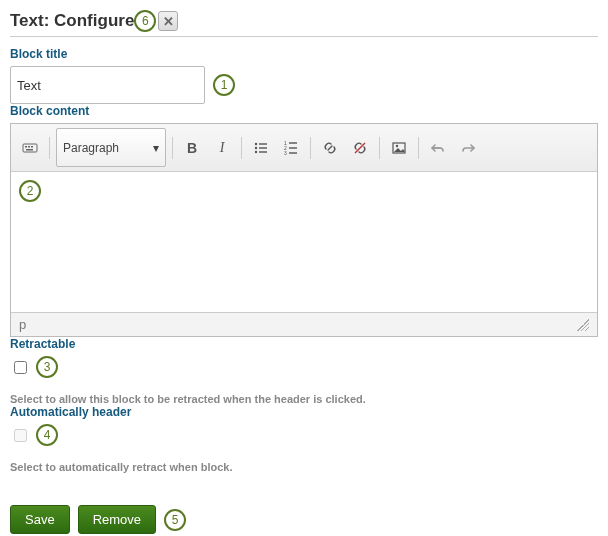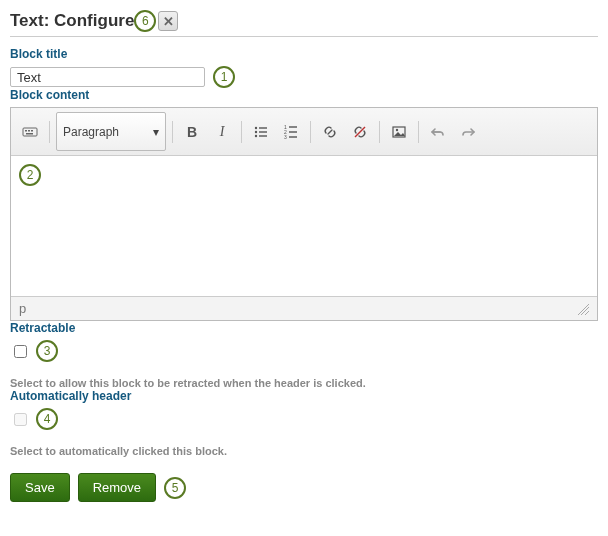--- a/index.html
+++ b/index.html
@@ -50,21 +50,21 @@
     font-size: 12px;
     margin-bottom: 5px;
   }
   .title-row {
     display: flex;
     align-items: center;
     gap: 8px;
   }
   .text-input {
     width: 195px;
-    height: 20px;
+    height: 38px;
     border: 1px solid #bbb;
     padding: 3px 6px;
     font-size: 13px;
     color: #333;
     border-radius: 2px;
   }
   .marker {
     width: 22px;
     height: 22px;
     border: 2px solid #5a7a24;
@@ -158,21 +158,21 @@
   .helper-text {
     color: #888;
     font-size: 11px;
     margin-top: 15px;
     font-weight: bold;
   }
   .button-row {
     display: flex;
     align-items: center;
     gap: 8px;
-    margin-top: 16px;
+    margin-top: 32px;
   }
   .btn {
     background: linear-gradient(#4a8a1e,#2d6b0f);
     color: #fff;
     border: 1px solid #2a5d0d;
     border-radius: 3px;
     padding: 6px 14px;
     font-size: 13px;
     cursor: pointer;
   }
@@ -290,19 +290,19 @@
   <input type="checkbox" style="">
   <span class="marker">3</span>
 </div>
 <div class="helper-text">Select to allow this block to be retracted when the header is clicked.</div>
 
 <div class="field-label">Automatically header</div>
 <div class="checkbox-row">
   <input type="checkbox" disabled="" style="">
   <span class="marker">4</span>
 </div>
-<div class="helper-text">Select to automatically clicked this block.</div>
+<div class="helper-text">Select to automatically retract when block.</div>
 
 <div class="button-row">
   <button class="btn">Save</button>
   <button class="btn">Remove</button>
   <span class="marker">5</span>
 </div>
 
 </body></html>

